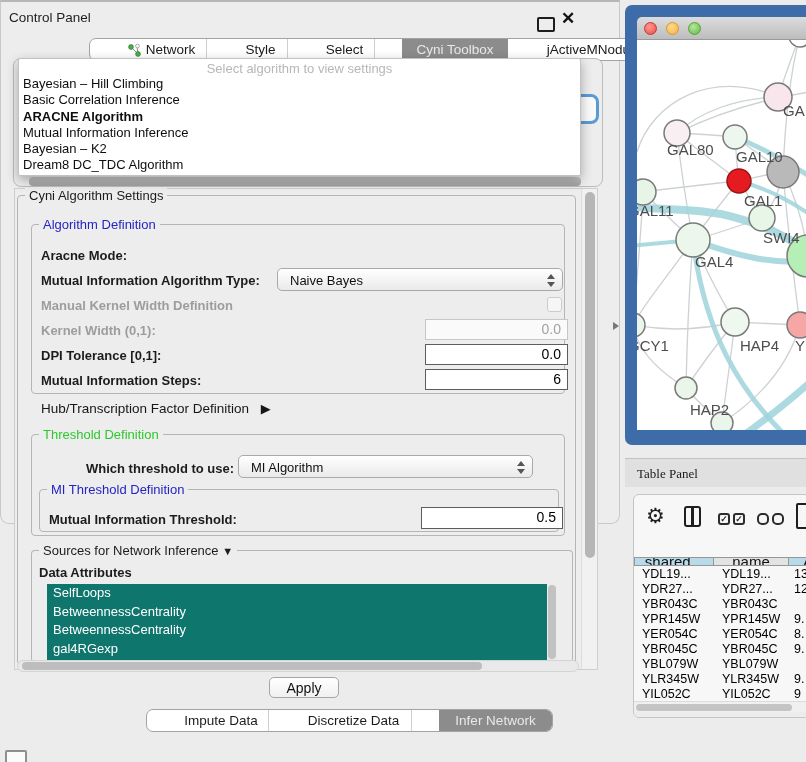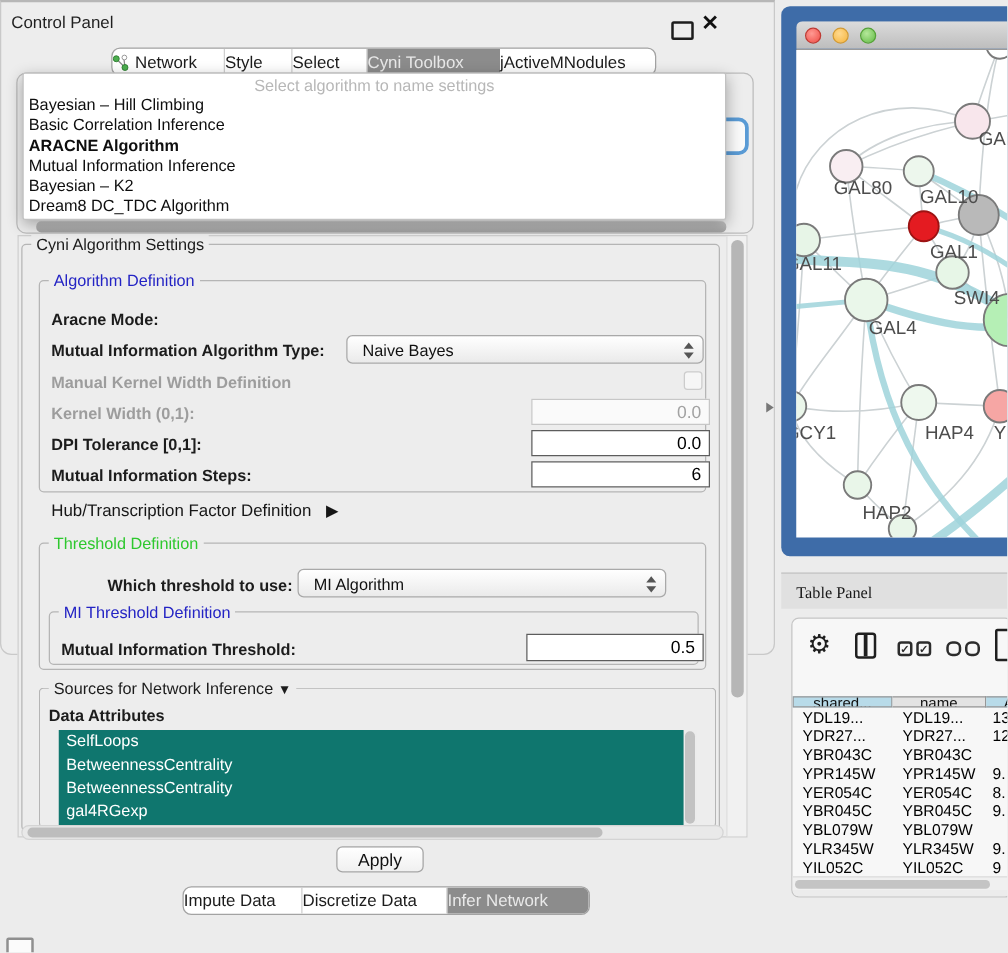--- a/index.html
+++ b/index.html
@@ -8,21 +8,21 @@
   .abs{position:absolute;}
   
   .cp{left:0;top:0;width:620px;height:524px;background:#ededed;border:1px solid #c9c9c9;border-top:2px solid #b7b7b7;
       border-radius:0 0 9px 9px;box-sizing:border-box;}
   .cp-title{left:8px;top:8px;font-size:13.5px;color:#1f1f1f;}
   .float-btn{left:536px;top:15px;width:14px;height:11px;border:2px solid #1d1d1d;border-radius:2px;background:#ededed;}
   .close-btn{left:560px;top:8px;font-size:17px;font-weight:bold;color:#111;line-height:17px;cursor:default;}
   
   .tabstrip{display:flex;background:#ffffff;border:1px solid #a3a3a3;border-radius:7px;overflow:hidden;box-sizing:border-box;}
   .seg{font-size:13.5px;color:#1b1b1b;text-align:center;white-space:nowrap;border-right:1px solid #cfcfcf;
-       display:flex;align-items:center;box-sizing:border-box;}
+       display:flex;align-items:center;justify-content:center;box-sizing:border-box;margin-left:27px;}
   .seg:last-child{border-right:none;}
   .seg.sel{background:#8c8c8c;color:#e9e9e9;border-right:none;}
   .net-ico{display:inline-block;width:13px;height:14px;margin-right:5px;position:relative;}
   
   .popup{left:17px;top:56px;width:561px;height:116px;background:#ffffff;border:1px solid #c2c2c2;border-radius:2px;
          box-shadow:0 4px 12px rgba(0,0,0,.30);z-index:30;}
   .popup-ph{position:absolute;top:2px;left:0;right:0;text-align:center;font-size:13px;color:#b7b7b7;}
   .alg-item{padding-left:4px;font-size:13px;line-height:16.3px;color:#0e0e0e;white-space:nowrap;}
   .alg-item.hl{font-weight:bold;}
   
@@ -60,21 +60,21 @@
   .tp-title{position:absolute;left:12px;top:7px;font-size:13px;color:#1a1a1a;}
   .tpanel{left:633px;top:494px;width:177px;height:224px;background:#f7f7f7;border:1px solid #c5c5c5;border-radius:6px;box-sizing:border-box;overflow:hidden;}
   .gear{position:absolute;font-size:21px;color:#1f1f1f;line-height:21px;}
   .colico{position:absolute;width:17px;height:21px;border:2.5px solid #1f1f1f;border-radius:3px;box-sizing:border-box;}
   .colico:after{content:"";position:absolute;left:5px;top:0;width:2.5px;height:100%;background:#1f1f1f;}
   .cbico{position:absolute;width:12px;height:12px;border:2px solid #2c2c2c;border-radius:3px;box-sizing:border-box;
          font-size:9px;font-weight:bold;color:#2c2c2c;text-align:center;line-height:9px;}
   .cbico.round{border-radius:5px;}
   .pageico{position:absolute;width:16px;height:26px;border:2.5px solid #1f1f1f;border-radius:2px;box-sizing:border-box;background:#f7f7f7;}
   .thead{position:absolute;left:0;top:46px;right:0;height:25px;display:flex;}
-  .hc{box-sizing:border-box;border:1px solid #979797;border-left:none;font-size:12px;color:#111;
+  .hc{box-sizing:border-box;border:1px solid #979797;border-left:none;font-size:15px;color:#111;
       display:flex;align-items:center;justify-content:center;overflow:hidden;white-space:nowrap;margin-top:16px;}
   .hc.first{border-left:1px solid #979797;}
   .hc.blue{background:#b8dbe9;}
   .hc.gray{background:#e3e3e3;}
   .trow{display:flex;height:15px;align-items:center;font-size:12.5px;color:#000;}
   .tcell{white-space:nowrap;overflow:hidden;box-sizing:border-box;}
   .c0{width:80px;padding-left:8px;}
   .c1{width:75px;padding-left:8px;}
   .c2{padding-left:5px;}
   .grip{left:613px;top:322px;width:0;height:0;border-top:4px solid transparent;border-bottom:4px solid transparent;border-left:6px solid #777;}
@@ -116,21 +116,21 @@
       <div class="seg" style="width:124px;">
           <span>jActiveMNodules</span>
         </div>
     </div>
 
     <div class="abs" style="left:12px;top:56px;width:588px;height:127px;border:1px solid #bcbcbc;border-radius:8px;background:#ededed;"></div>
     <div class="abs" style="left:566px;top:92px;width:32px;height:30px;border:3px solid #5a9bd5;border-radius:8px;background:#fafafa;box-sizing:border-box;"></div>
     <div class="abs collapsed-bar"></div>
 
     <div class="abs popup">
-      <div class="popup-ph">Select algorithm to name settings</div>
+      <div class="popup-ph">Select algorithm to view settings</div>
       <div style="position:absolute;left:0;right:0;top:17px;">
           <div class="alg-item">Bayesian – Hill Climbing</div>
           <div class="alg-item">Basic Correlation Inference</div>
           <div class="alg-item hl">ARACNE Algorithm</div>
           <div class="alg-item">Mutual Information Inference</div>
           <div class="alg-item">Bayesian – K2</div>
           <div class="alg-item">Dream8 DC_TDC Algorithm</div>
         </div>
     </div>
 

